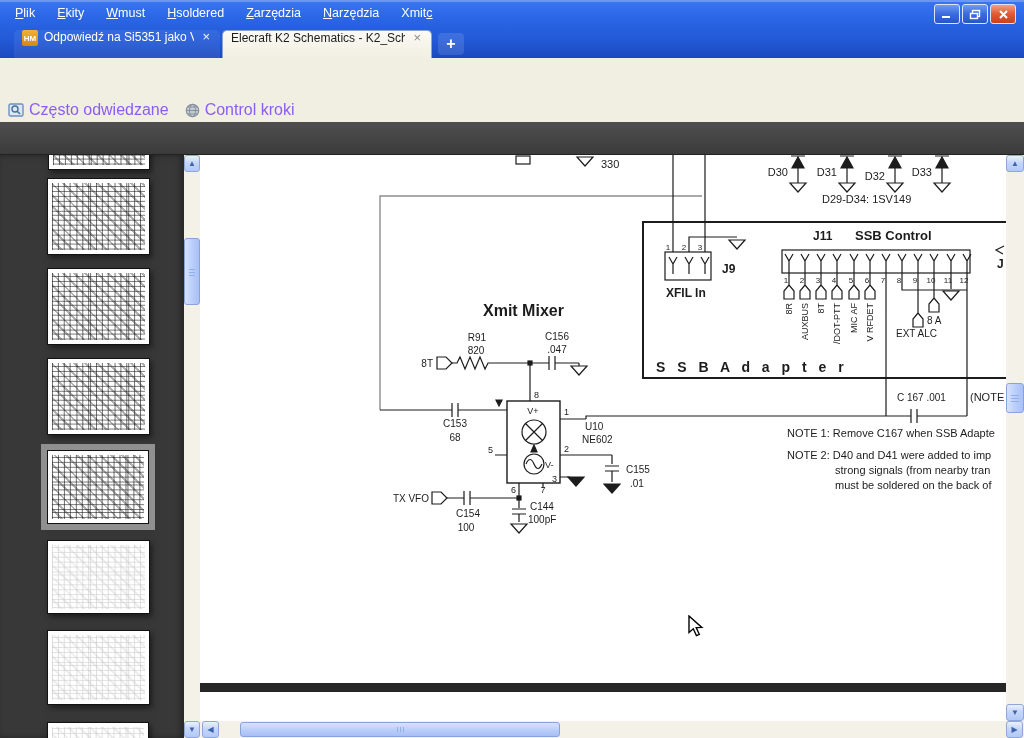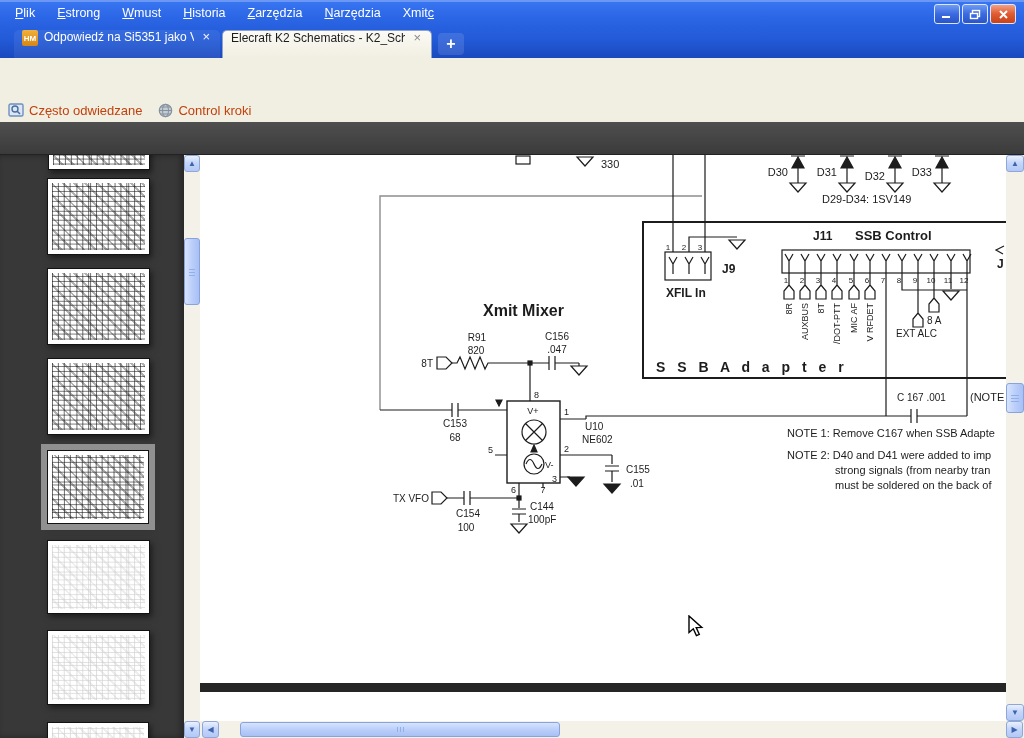--- a/index.html
+++ b/index.html
@@ -53,21 +53,21 @@
   #searchbar svg{margin:0 6px 0 8px;flex:none;}
   #searchinput{flex:1;border:none;outline:none;font-size:12.5px;color:#444;background:transparent;
     font-family:"Liberation Sans",sans-serif;width:100px;}
   #searchinput::placeholder{color:#9b9b9b;}
   .navicon{top:64px;width:28px;height:28px;display:flex;align-items:center;justify-content:center;}
   #navsep1{left:800px;top:68px;width:1px;height:20px;background:#cfc9b6;}
   
   #bookmarksbar{left:0;top:98px;width:1024px;height:24px;background:#f1efe2;border-bottom:1px solid #c7c2ae;
     display:flex;align-items:center;}
   .bm-item{display:flex;align-items:center;gap:5px;padding:0 8px;height:100%;}
-  .bm-label{font-size:13px;color:#c2410c;white-space:nowrap;}
+  .bm-label{font-size:16px;color:#8b5cf6;white-space:nowrap;}
   
   #pdftoolbar{left:0;top:122px;width:1024px;height:33px;
     background:linear-gradient(180deg,#4f4f4f,#3b3b3b);border-bottom:1px solid #222;box-sizing:border-box;}
   .pbtn{top:126px;width:27px;height:25px;border-radius:2px;display:flex;align-items:center;justify-content:center;}
   .pbtn.active{background:#2c2c2c;box-shadow:inset 0 1px 2px rgba(0,0,0,.6),0 1px 0 rgba(255,255,255,.08);}
   .psep{top:129px;width:1px;height:18px;background:#2c2c2c;box-shadow:1px 0 0 #5a5a5a;}
   .plabel{color:#d8d8d8;font-size:12.5px;top:131px;}
   #pageinput{left:388px;top:128px;width:52px;height:20px;background:#8f8f8f;border:1px solid #2e2e2e;
     border-radius:2px;color:#111;font-size:12px;text-align:right;padding:0 6px;box-sizing:border-box;
     font-family:"Liberation Sans",sans-serif;outline:none;}
@@ -105,23 +105,23 @@
   svg text{font-family:"Liberation Sans",sans-serif;fill:#1c1c1c;}
 </style>
 </head>
 <body>
 
 <div id="screen">
 
   <div id="topchrome" class="abs">
     <div id="menubar" class="abs">
       <span class="menu-item"><span></span><span class="u">P</span><span>lik</span></span>
-      <span class="menu-item"><span></span><span class="u">E</span><span>strong</span></span>
+      <span class="menu-item"><span></span><span class="u">E</span><span>kity</span></span>
       <span class="menu-item"><span></span><span class="u">W</span><span>must</span></span>
-      <span class="menu-item"><span></span><span class="u">H</span><span>istoria</span></span>
+      <span class="menu-item"><span></span><span class="u">H</span><span>soldered</span></span>
       <span class="menu-item"><span></span><span class="u">Z</span><span>arzędzia</span></span>
       <span class="menu-item"><span></span><span class="u">N</span><span>arzędzia</span></span>
       <span class="menu-item"><span>Xmit</span><span class="u">c</span><span></span></span>
     </div>
     <div id="winbtns" class="abs">
       <div class="winbtn">
           <svg width="12" height="10">
             <rect x="1" y="7" width="8" height="2" fill="#fff"></rect>
           </svg>
         </div>

